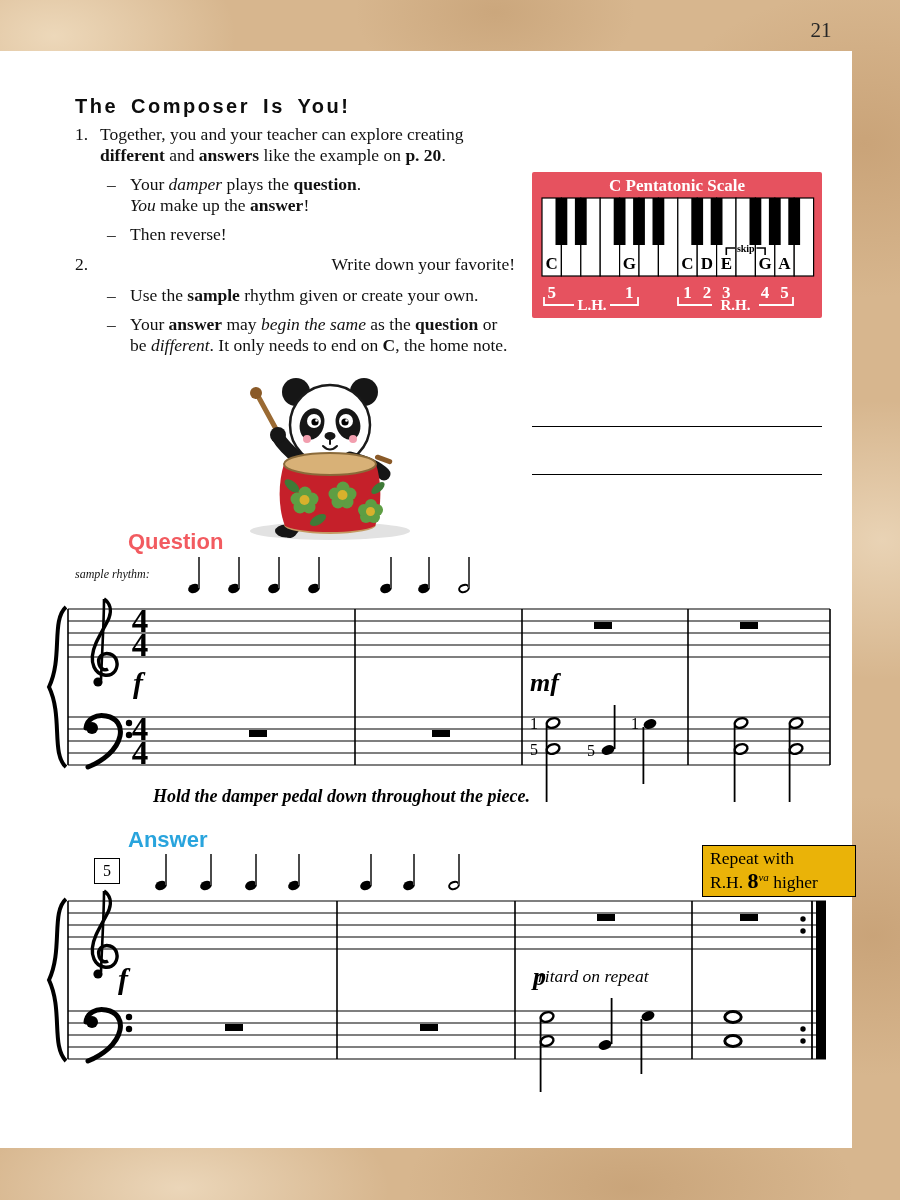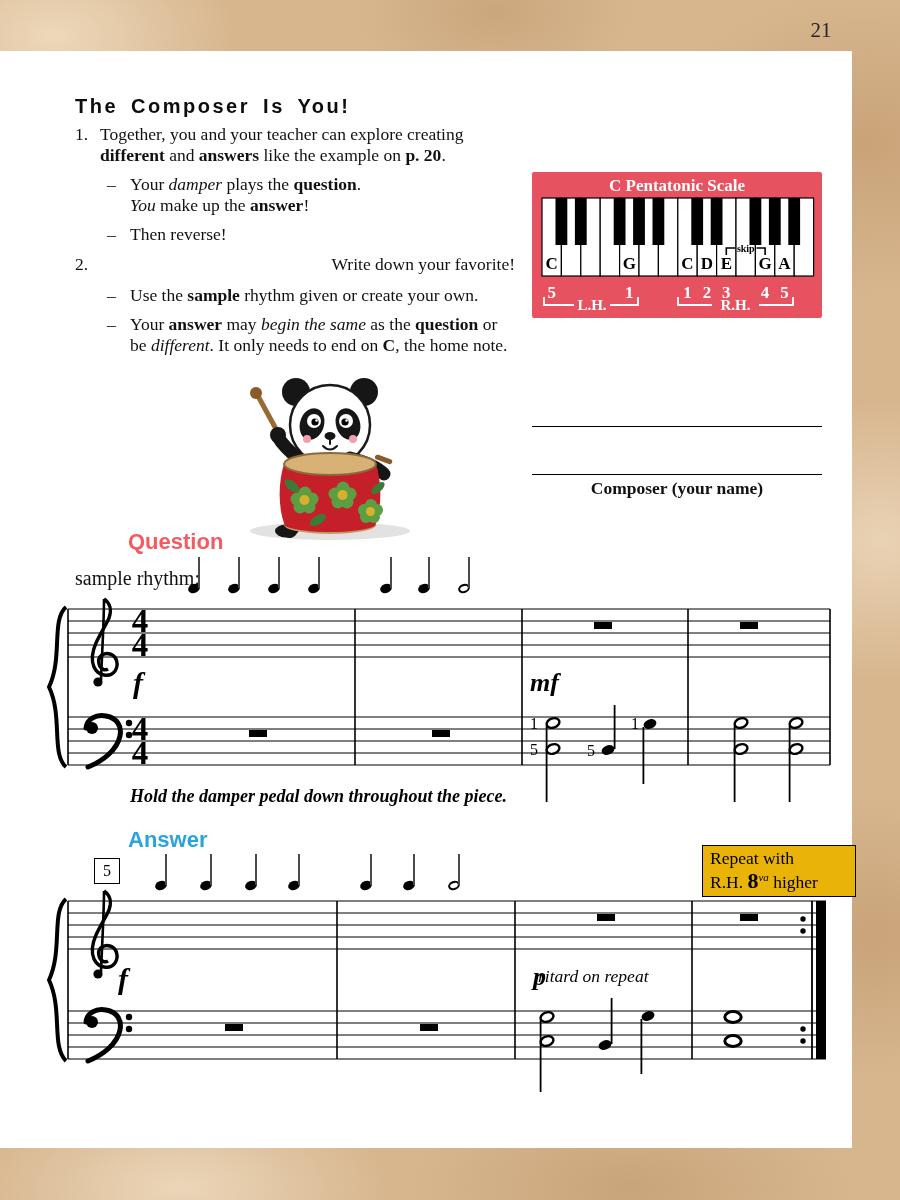--- a/index.html
+++ b/index.html
@@ -36,21 +36,21 @@
   
   .rrow{position:absolute;height:40px;}
   .rnote{position:absolute;top:0;width:14px;height:40px;}
   .rhead{position:absolute;left:0;top:28px;width:12px;height:9px;background:#000;
     border-radius:50%;transform:rotate(-20deg);}
   .rnote.half .rhead{background:#fff;border:2.3px solid #000;box-sizing:border-box;}
   .rstem{position:absolute;left:10.4px;top:1px;width:1.7px;height:31px;background:#4a4a4a;}
   
   .dyn{font-weight:bold;font-style:italic;color:#000;}
   .ital{font-style:italic;color:#000;}
-  .pedaltext{font-weight:bold;font-style:italic;font-size:18px;text-align:left;color:#000;}
+  .pedaltext{font-weight:bold;font-style:italic;font-size:18px;text-align:right;color:#000;}
   #measurebox{left:94px;top:858px;width:24px;height:24px;border:1.6px solid #000;
     background:#fff;text-align:center;font-size:16px;line-height:24px;color:#000;}
   #repeatbox{left:702px;top:845px;width:122px;border:1.6px solid #000;background:#eab308;
     padding:3px 23px 4px 7px;font-size:17.5px;line-height:19px;color:#000;}
   #repeatbox .ottava-8{font-size:22px;font-weight:bold;line-height:16px;}
   #repeatbox sup{font-size:11px;font-style:italic;}
   svg text{font-family:"Liberation Serif",serif;}
   svg .sans{font-family:"Liberation Sans",sans-serif;}
 </style>
 </head>
@@ -161,21 +161,20 @@
       <g stroke="#fff" stroke-width="1.8" fill="none">
         <polyline points="146,125 146,133 180,133"></polyline>
           <polyline points="227,133 261,133 261,125"></polyline>
       </g>
       <text x="203.5" y="138" text-anchor="middle" font-size="15" font-weight="bold" fill="#fff">R.H.</text>
     </svg>
   </div>
 
   <div class="abs writeline" style="left:532px;top:426px;width:290px;"></div>
   <div class="abs writeline" style="left:532px;top:474px;width:290px;"></div>
-  <div class="abs writelabel" style="left:532px;top:478px;width:290px;">Composer (your name)</div>
 
   <svg class="abs" style="left:180px;top:368px;" width="250" height="175" viewBox="0 0 250 175">
     <ellipse cx="150" cy="163" rx="80" ry="9" fill="#e2e2e2"></ellipse>
 
     <ellipse cx="140" cy="118" rx="34" ry="42" fill="#fff" stroke="#1a1a1a" stroke-width="2.5"></ellipse>
     <path d="M122,148 L110,163" stroke="#161616" stroke-width="14" stroke-linecap="round"></path>
     <ellipse cx="106" cy="163" rx="11" ry="6.5" fill="#161616"></ellipse>
 
     <circle cx="116" cy="24" r="14" fill="#161616"></circle>
     <circle cx="184" cy="24" r="14" fill="#161616"></circle>
@@ -229,21 +228,21 @@
         <circle cx="186" cy="149" r="6"></circle>
           <circle cx="184" cy="142" r="6"></circle>
         <circle cx="190.5" cy="143.5" r="4.5" fill="#d8b12c"></circle>
       </g>
       <ellipse cx="150" cy="96" rx="46" ry="11" fill="#d8b177" stroke="#8a6a3a" stroke-width="2"></ellipse>
       <rect x="196" y="86" width="18" height="5" rx="2.5" fill="#8a5a28" transform="rotate(20 196 86)"></rect>
     </g>
   </svg>
 
   <div class="abs sectionhead" style="left:128px;top:529px;color:#f25b60;">Question</div>
-  <div class="abs" style="left:75px;top:567px;font-size:20px;color:#111;">sample rhythm:</div>
+  <div class="abs" style="left:75px;top:567px;font-size:12px;color:#111;font-style:italic;">sample rhythm:</div>
   <div class="rrow abs" style="left:188px;top:556px;width:300px;">
       <span class="rnote quarter" style="left: 0px;">
         <span class="rhead"></span>
         <span class="rstem"></span>
       </span>
       <span class="rnote quarter" style="left: 40px;">
         <span class="rhead"></span>
         <span class="rstem"></span>
       </span>
       <span class="rnote quarter" style="left: 80px;">

